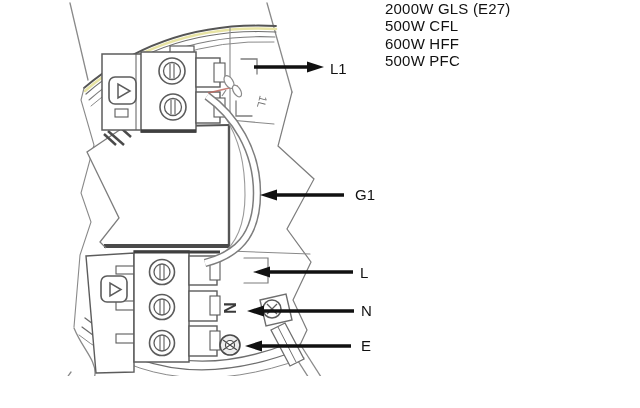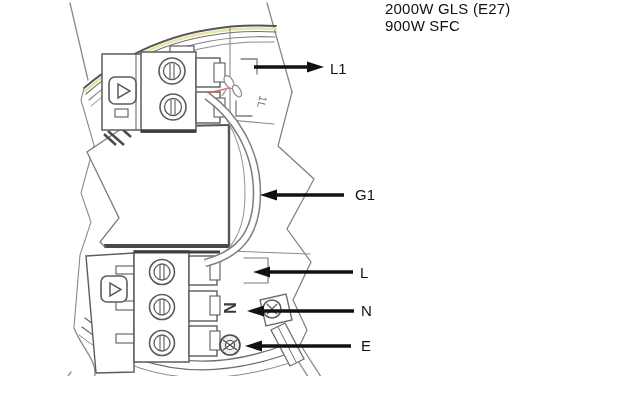--- a/index.html
+++ b/index.html
@@ -11,21 +11,23 @@
   .svg-label{font-family:"Liberation Sans","DejaVu Sans",sans-serif;font-size:15px;fill:#111;}
   .molded{font-family:"Liberation Sans","DejaVu Sans",sans-serif;}
 </style>
 </head>
 <body>
 
 <div id="stage">
 
   <div id="ratings">
     <div>2000W GLS (E27)</div>
-    <div>900W SFC</div>
+    <div>500W CFL</div>
+    <div>600W HFF</div>
+    <div>500W PFC</div>
   </div>
 
   <svg id="diagram-svg" width="640" height="408" viewBox="0 0 640 408">
 
     <g stroke="#8a8a8a" stroke-width="1.3" fill="none" stroke-linecap="round">
       <path d="M46,3 L64,80"></path>
       <path d="M243,3 L268,92"></path>
       <path d="M25,403 L47,372"></path>
       <path d="M50,328 C58,348 72,360 71,374 C70,388 57,390 61,407"></path>
       <path d="M267,350 L297,397"></path>

